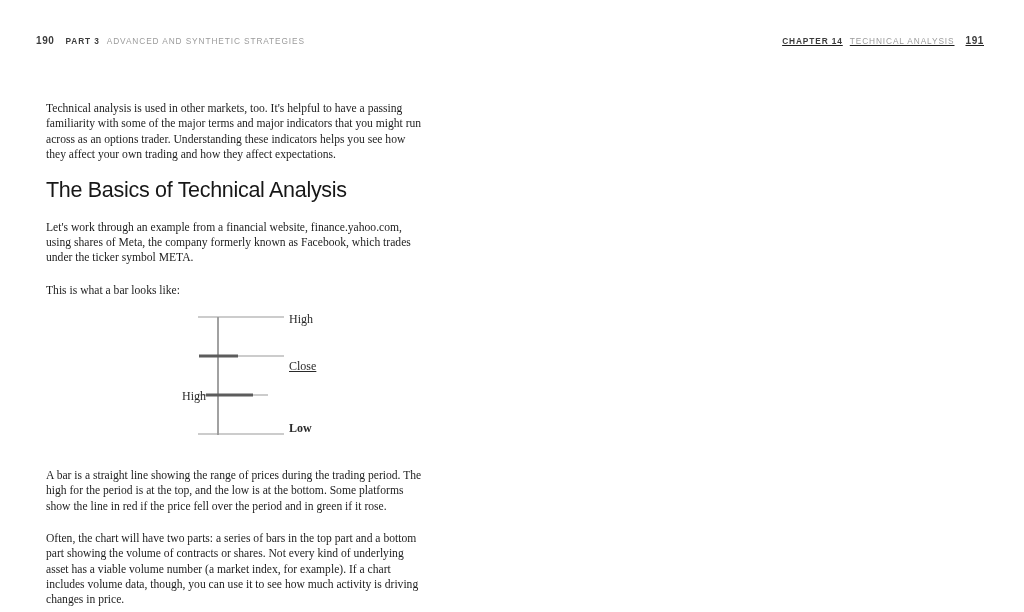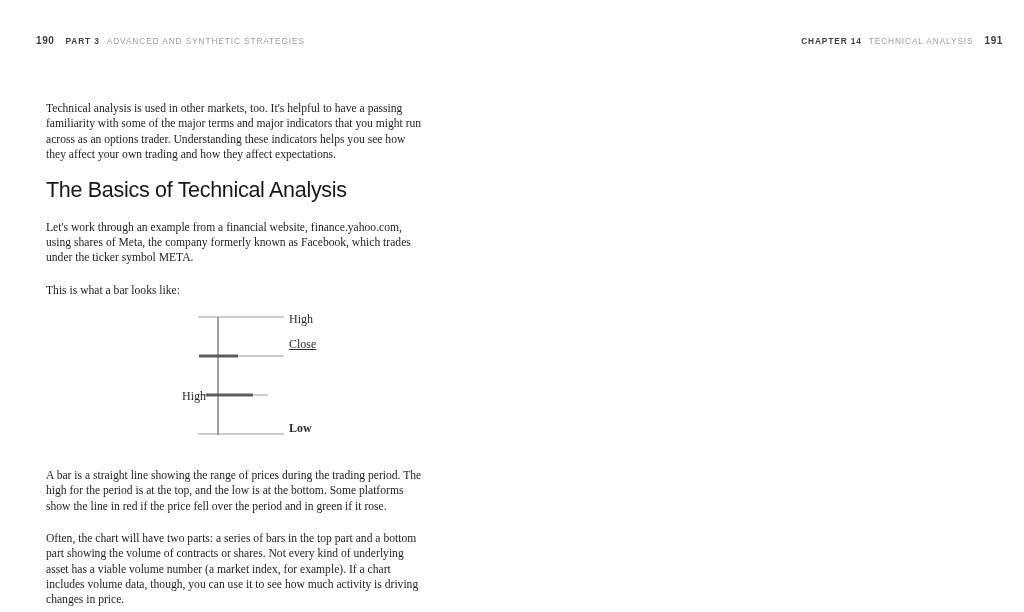--- a/index.html
+++ b/index.html
@@ -30,21 +30,21 @@
   .runhead {
     position: absolute;
     top: 36px;
     font-family: "Liberation Sans", sans-serif;
     font-size: 8.3px;
     letter-spacing: 0.9px;
     white-space: nowrap;
     line-height: 1;
   }
   .runhead-left  { left: 36px; }
-  .runhead-right { right: 21px; text-align: center; }
+  .runhead-right { right: 40px; text-align: center; text-decoration: underline; }
   .runhead .folio {
     font-weight: bold;
     color: #3c3c3c;
     font-size: 10px;
     letter-spacing: 0.6px;
   }
   .runhead .part {
     font-weight: bold;
     color: #3c3c3c;
     margin-left: 11px;
@@ -91,21 +91,21 @@
   }
   .bar-figure svg { display: block; }
   .bar-figure .fig-label {
     position: absolute;
     font-size: 12px;
     color: #2a2a2a;
     font-family: "Liberation Serif", serif;
     white-space: nowrap;
   }
   .lbl-high  { left: 243px; top: 3px;   }
-  .lbl-close { left: 243px; top: 28px; text-decoration: underline;  }
+  .lbl-close { left: 243px; top: 50px; text-decoration: underline;  }
   .lbl-open  { left: 136px; top: 80px;  }
   .lbl-low   { left: 243px; top: 112px; font-weight: bold; }
 </style>
 </head>
 <body>
 
 <div class="page page-left">
 
   <div class="runhead runhead-left">
     <span class="folio">190</span><span class="part">PART 3</span><span class="partname">ADVANCED AND SYNTHETIC STRATEGIES</span>

